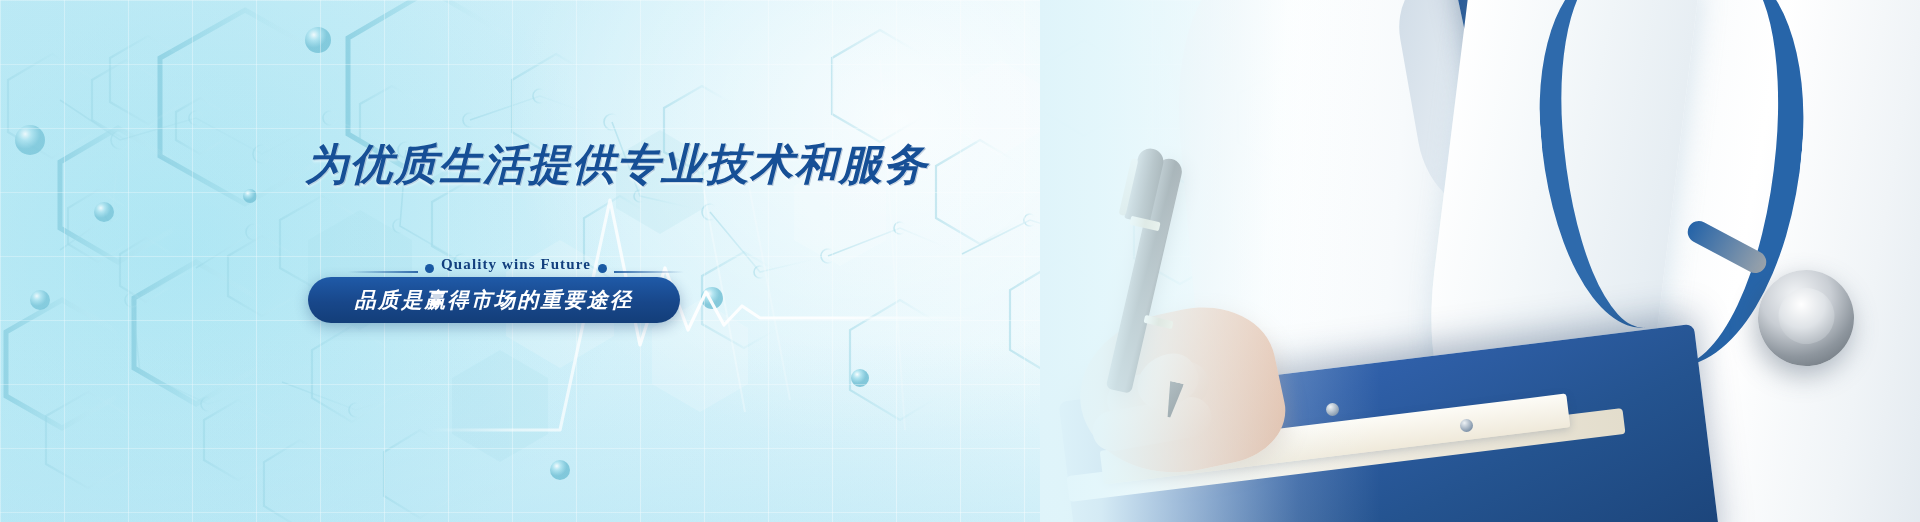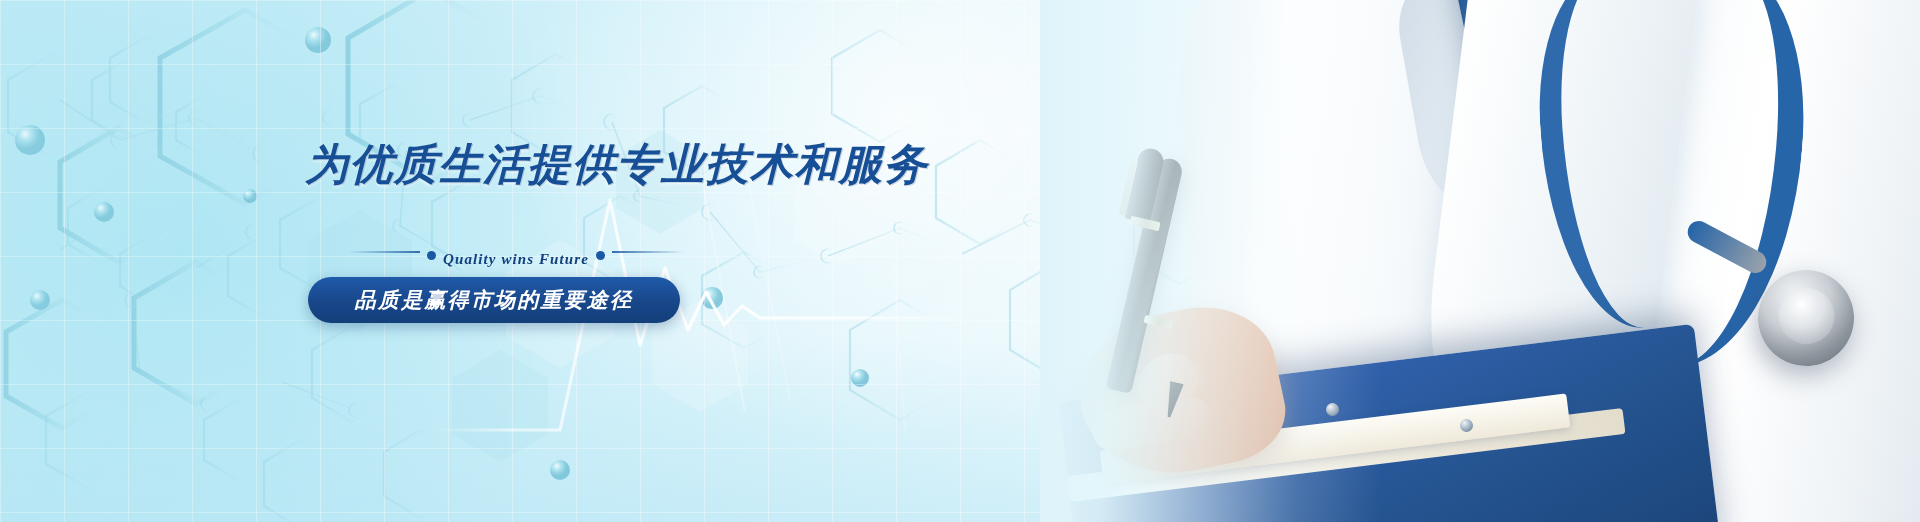--- a/index.html
+++ b/index.html
@@ -198,21 +198,21 @@
     position:absolute;left:305px;top:128px;
     font-size:43px;line-height:1;
     font-weight:bold;font-style:italic;
     letter-spacing:1.5px;
     color:#164f96;
     text-shadow:0 2px 3px rgba(255,255,255,.65), 1px 1px 0 rgba(12,58,118,.35);
     white-space:nowrap;
   }
   #tagline-row{
     position:absolute;left:348px;top:236px;width:336px;height:22px;
-    display:flex;align-items:flex-start;gap:7px;font-style:italic;
+    display:flex;align-items:flex-end;gap:7px;
   }
   .tag-line{
     height:2px;flex:1 1 auto;
   }
   .tag-line.l{background:linear-gradient(to right, rgba(25,86,160,0) 0%, rgba(25,86,160,.85) 100%);}
   .tag-line.r{background:linear-gradient(to left, rgba(25,86,160,0) 0%, rgba(25,86,160,.85) 100%);}
   .tag-dot{
     width:9px;height:9px;border-radius:50%;background:#1a5aa4;flex:0 0 auto;
   }
   #tagline-text{

